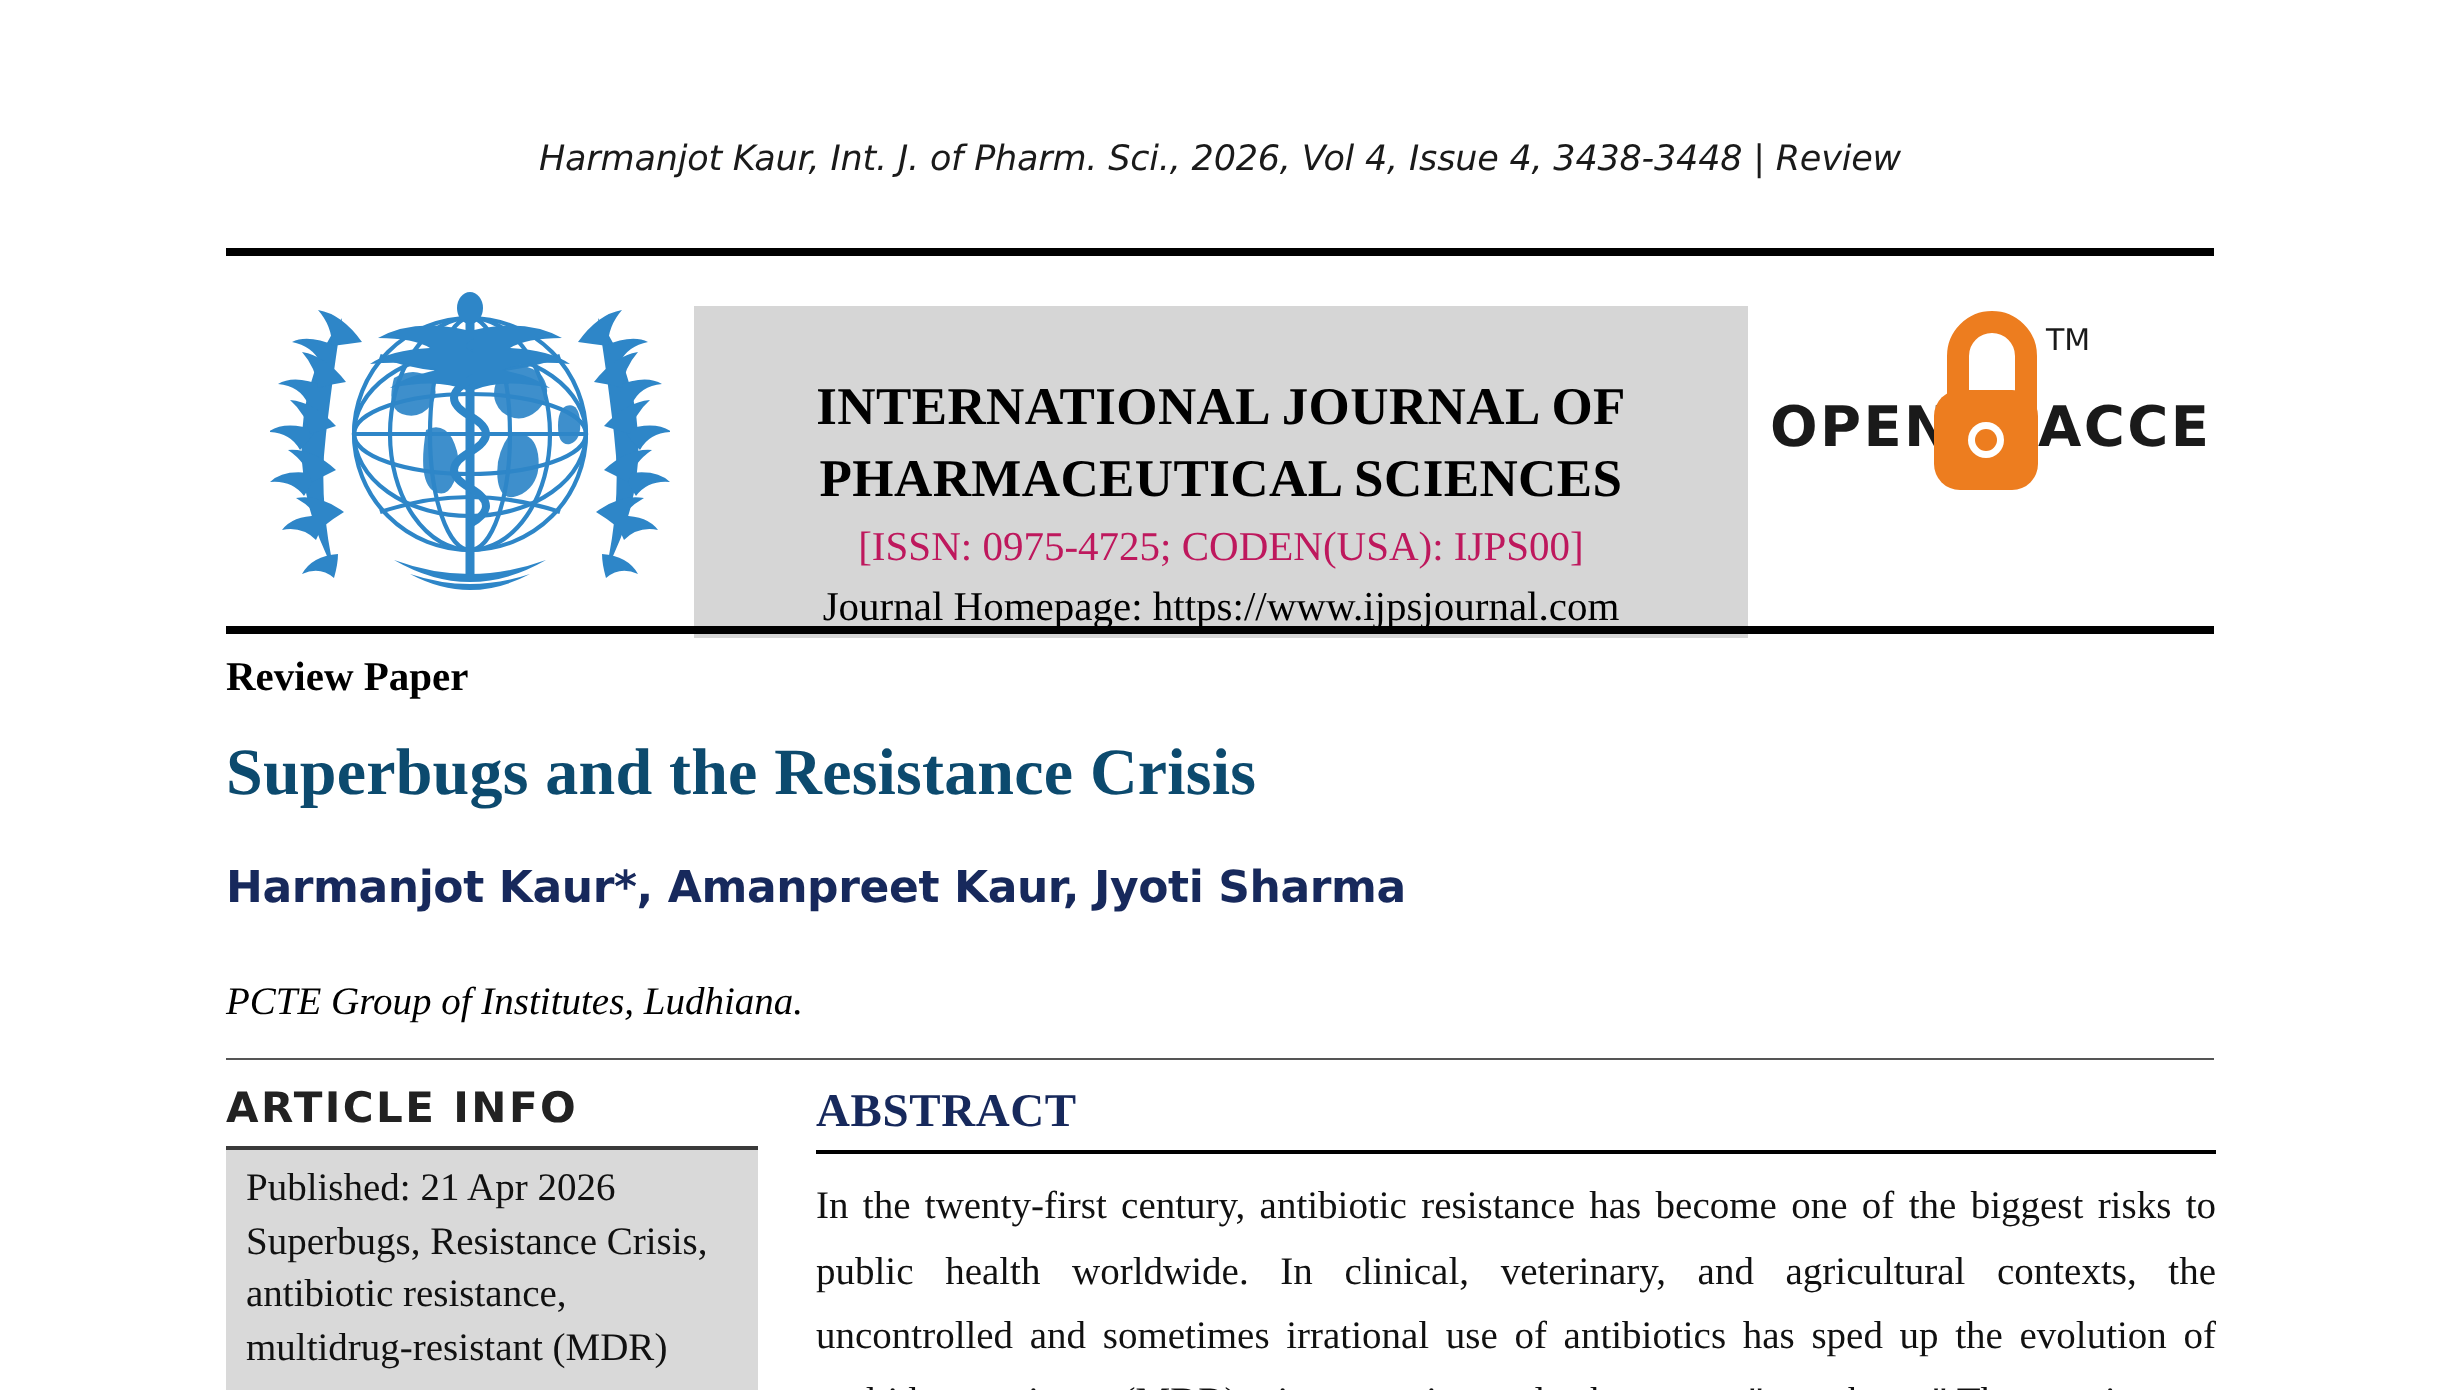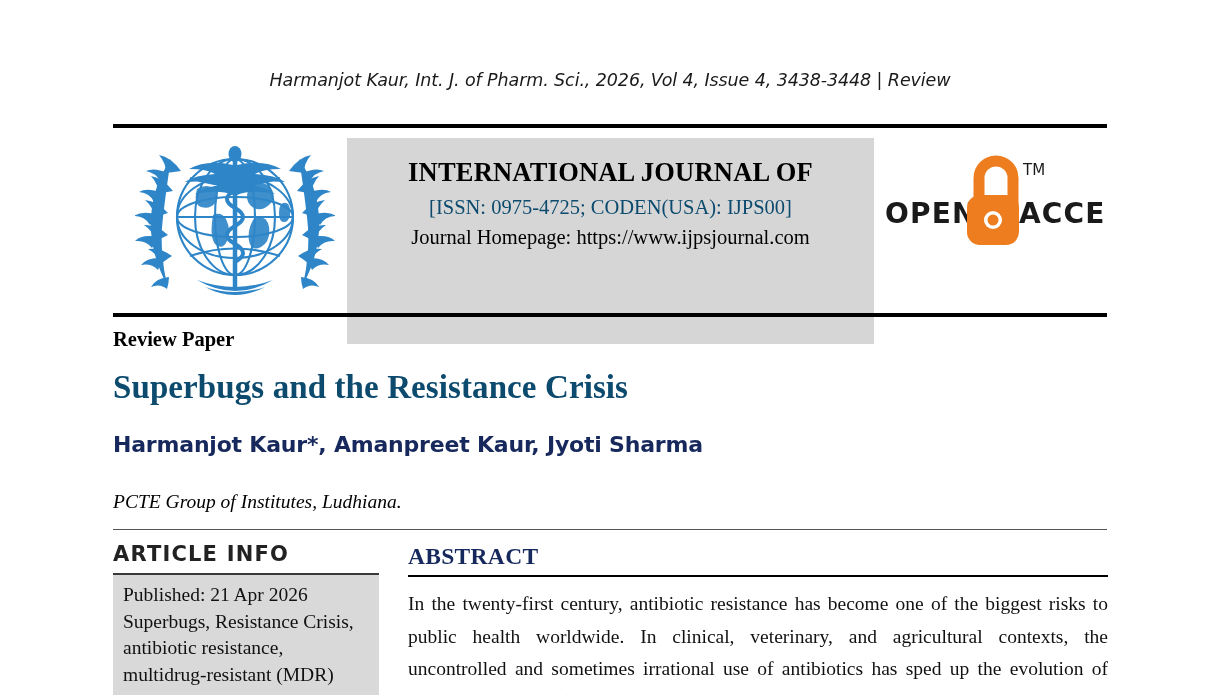--- a/index.html
+++ b/index.html
@@ -76,42 +76,42 @@
     left: 22px;
     top: 0px;
     width: 200px;
     height: 166px;
   }
   .who-logo svg { display: block; width: 200px; height: 166px; }
 
   .journal-box {
     position: absolute;
     left: 234px;
-    top: 1px;
+    top: 16px;
     width: 527px;
-    height: 206px;
+    height: 166px;
     background: #d6d6d6;
     box-sizing: border-box;
-    padding-top: 16px;
+    padding-top: 32px;
     text-align: center;
   }
   .journal-title {
     font-family: "Liberation Serif", serif;
     font-weight: bold;
     font-size: 26.5px;
     line-height: 36px;
     color: #000000;
     letter-spacing: 0.2px;
   }
   .journal-issn {
     font-family: "Liberation Serif", serif;
     font-size: 20.5px;
     line-height: 30px;
     margin-top: 2px;
-    color: #0c4a6e;
+    color: #be185d;
   }
   .journal-home {
     font-family: "Liberation Serif", serif;
     font-size: 20.5px;
     line-height: 30px;
     color: #000000;
   }
 
   
   .oa-logo {
@@ -319,20 +319,21 @@
           </g>
 
           <path d="M70 150 q30 16 60 0 q-30 10 -60 0 z"></path>
           <path d="M62 143 q38 22 76 0 q-38 14 -76 0 z"></path>
         </g>
       </svg>
     </div>
 
     <div class="journal-box">
       <div class="journal-title">INTERNATIONAL JOURNAL OF</div>
+      <div class="journal-title">PHARMACEUTICAL SCIENCES</div>
       <div class="journal-issn">[ISSN: 0975-4725; CODEN(USA): IJPS00]</div>
       <div class="journal-home">Journal Homepage: https://www.ijpsjournal.com</div>
     </div>
 
     <div class="oa-logo">
       <svg viewBox="0 0 224 96" xmlns="http://www.w3.org/2000/svg">
 
         <text x="2" y="70" font-family="DejaVu Sans, sans-serif" font-size="28" font-weight="bold" fill="#1a1a1a" letter-spacing="1.2">OPEN</text>
 
         <rect x="84" y="42" width="52" height="50" rx="13" fill="#ED7D1F"></rect>

